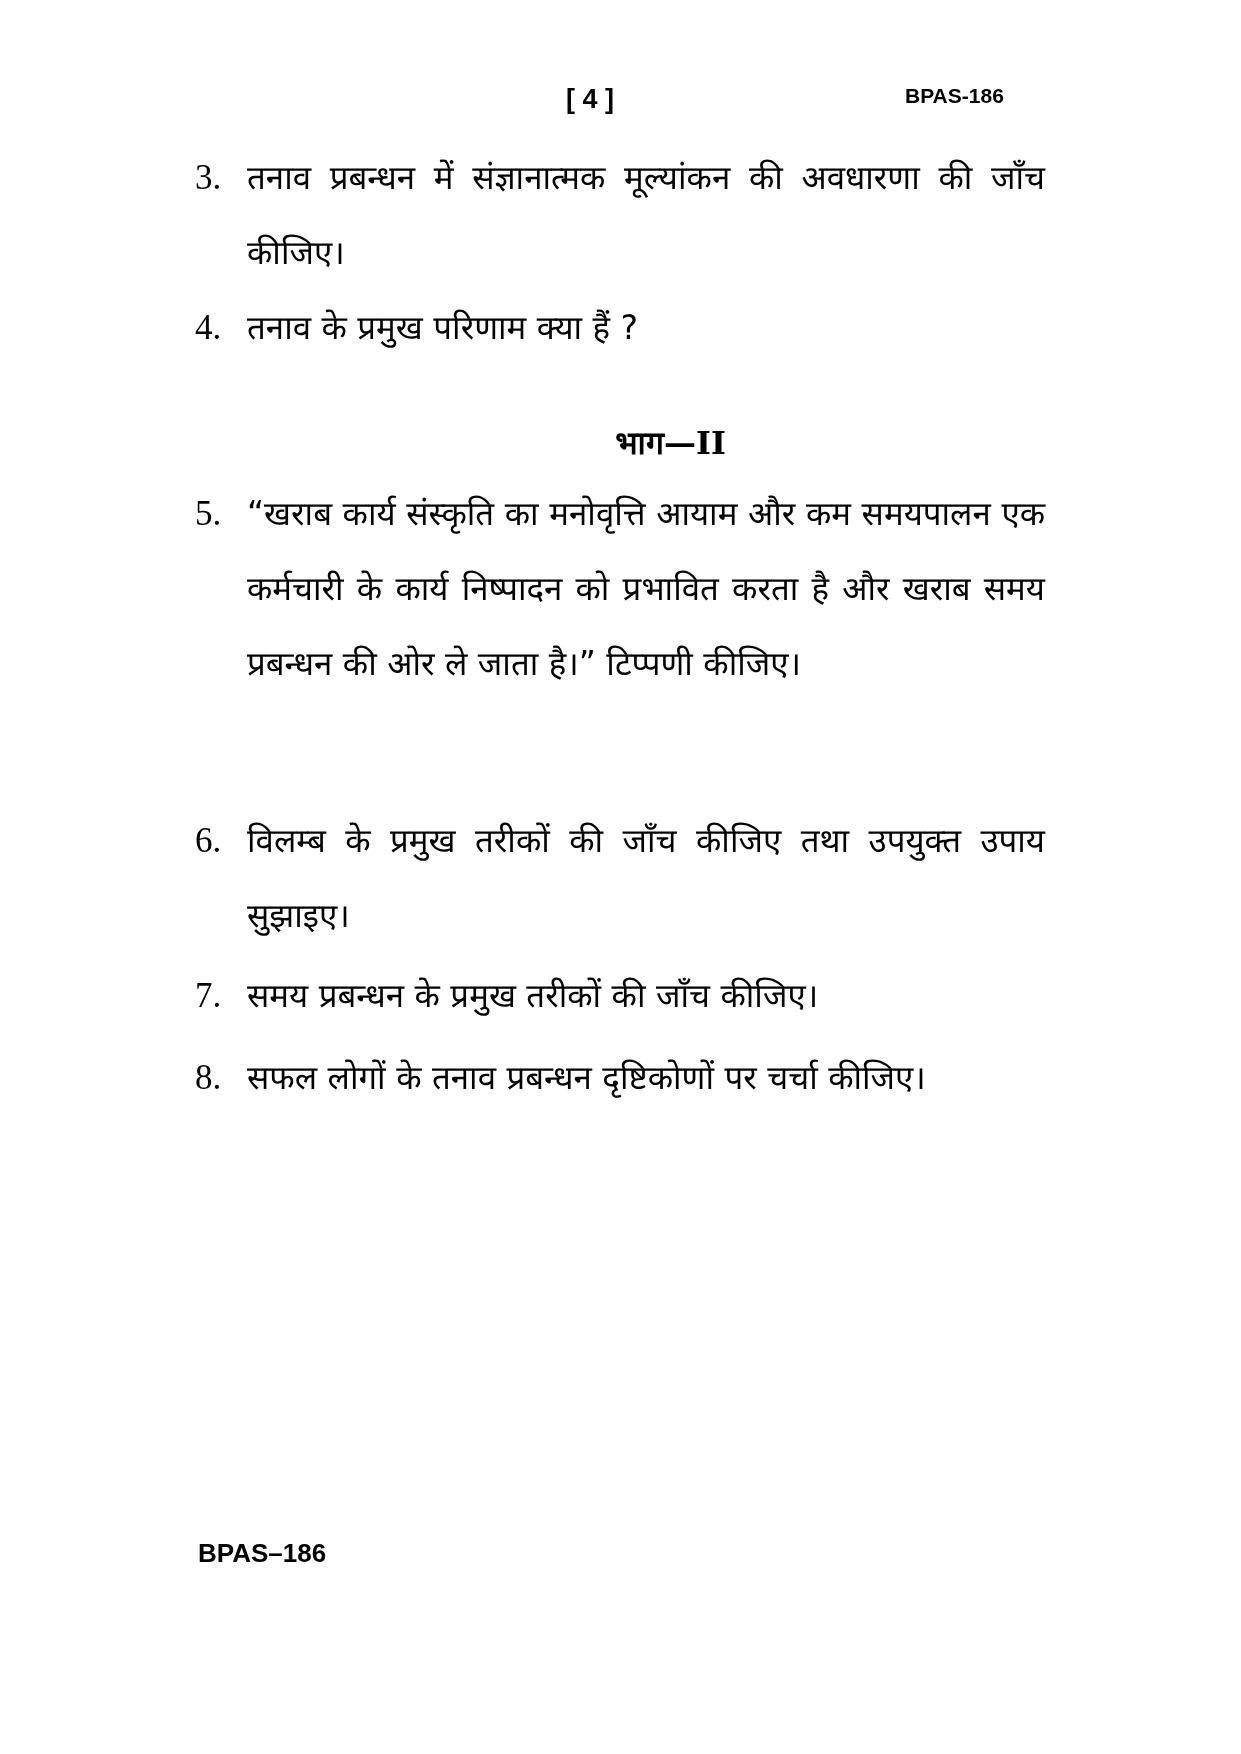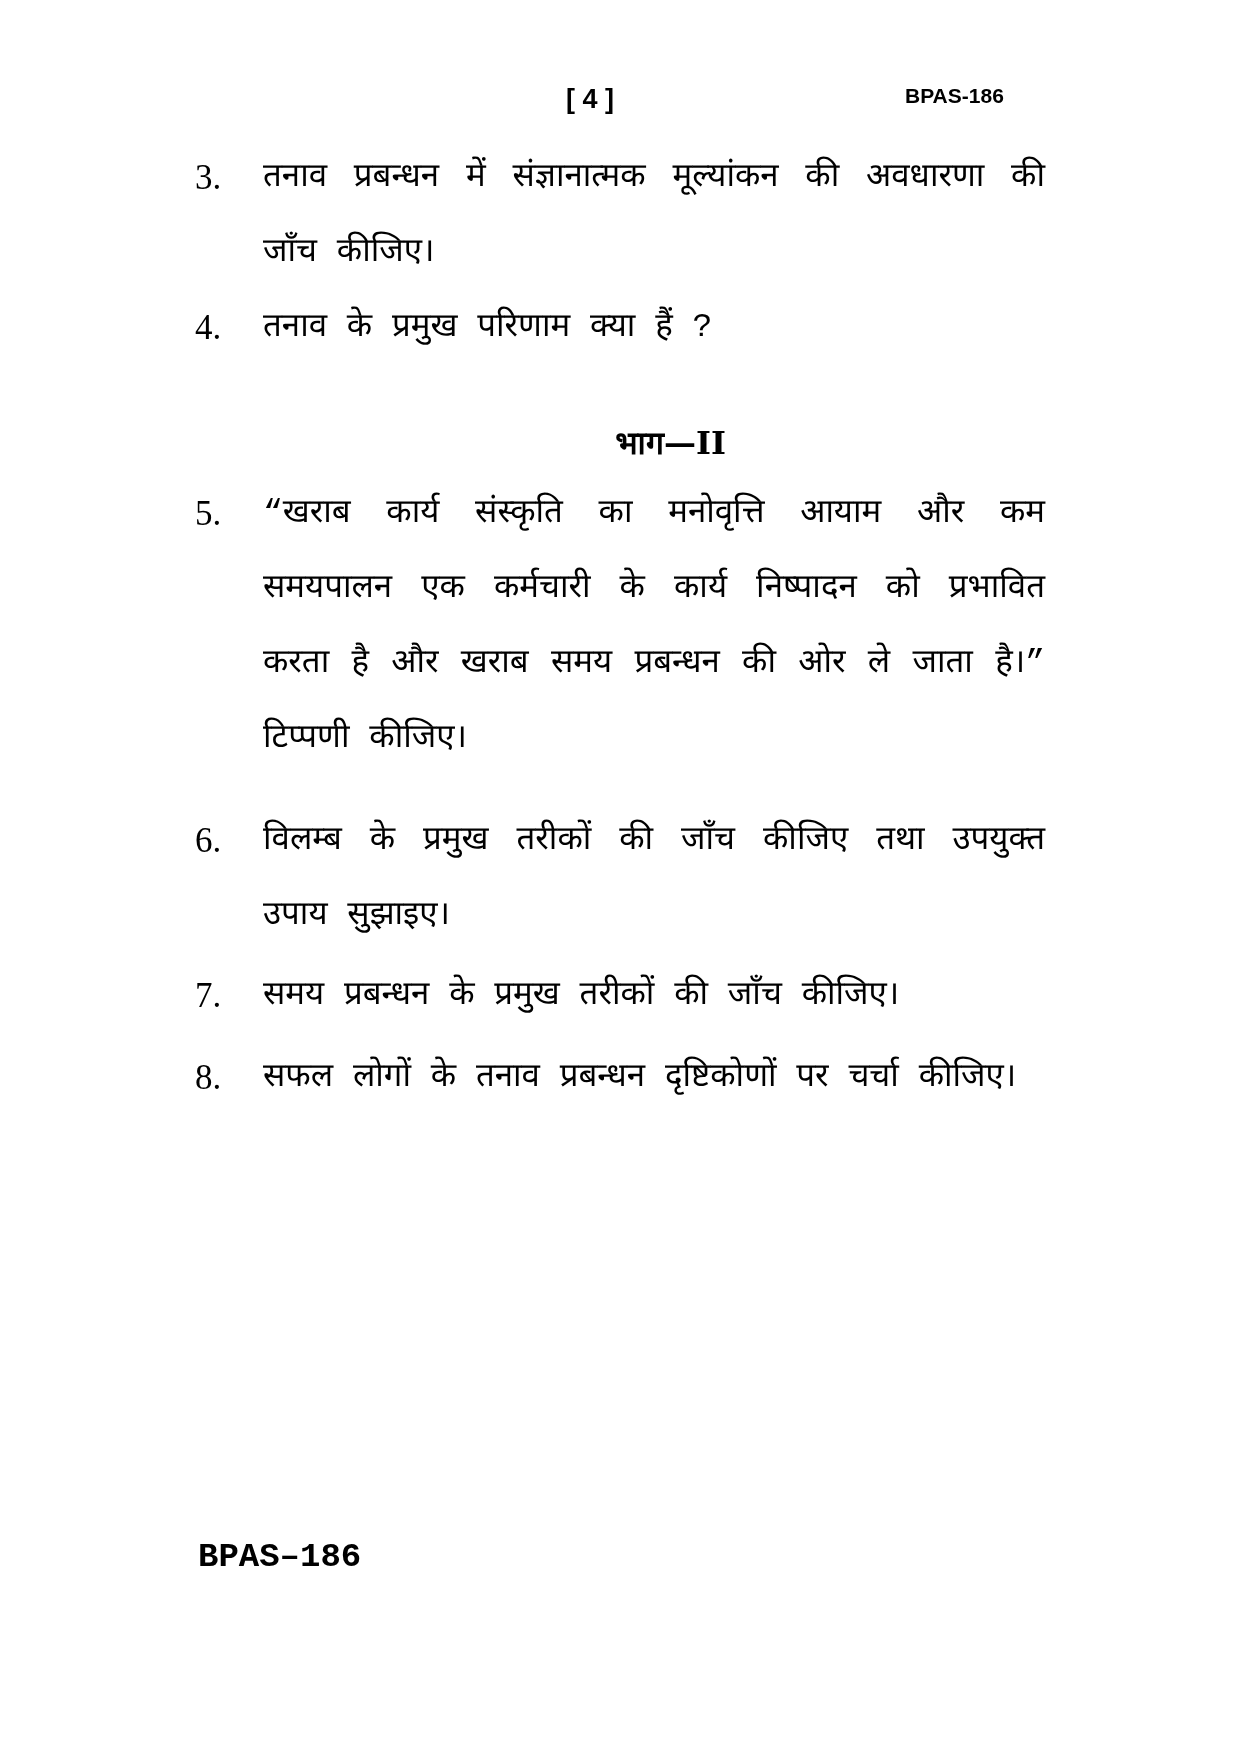--- a/index.html
+++ b/index.html
@@ -1,23 +1,23 @@
 <!DOCTYPE html>
 <html><head>
   <meta charset="utf-8">
   <style>
     html, body { margin: 0; padding: 0; background: #ffffff; }
     body { width: 1241px; height: 1754px; position: relative; overflow: hidden; color: #000; }
     .header-page { position: absolute; left: 566px; top: 84px; font-family: "Liberation Sans", sans-serif; font-weight: bold; font-size: 27px; }
     .header-code { position: absolute; left: 905px; top: 84px; font-family: "Liberation Sans", sans-serif; font-weight: bold; font-size: 21px; }
     .q { position: absolute; left: 195px; width: 850px; font-family: "DejaVu Sans", sans-serif; font-size: 33px; line-height: 75px; }
     .q .num { position: absolute; left: 0; top: 0; font-family: "Liberation Serif", serif; font-size: 35px; }
-    .q .txt { display: block; margin-left: 68px; text-align: justify; text-align-last: left; font-family: Liberation Mono, monospace; }
+    .q .txt { display: block; margin-left: 52px; text-align: justify; text-align-last: left; }
     .section { position: absolute; left: 0; width: 1241px; top: 420px; text-align: center; font-family: "DejaVu Serif", serif; font-weight: bold; font-size: 32px; padding-left: 100px; box-sizing: border-box; }
-    .footer-code { position: absolute; left: 198px; top: 1538px; font-family: Liberation Mono, monospace; font-weight: bold; font-size: 34px; }
+    .footer-code { position: absolute; left: 198px; top: 1538px; font-family: Liberation Sans, sans-serif; font-weight: bold; font-size: 26px; }
   </style>
 </head>
 <body>
 
 <div>
   <span class="header-page">[ 4 ]</span>
   <span class="header-code">BPAS-186</span>
 </div>
 
 <div class="q" style="top:140px;">

